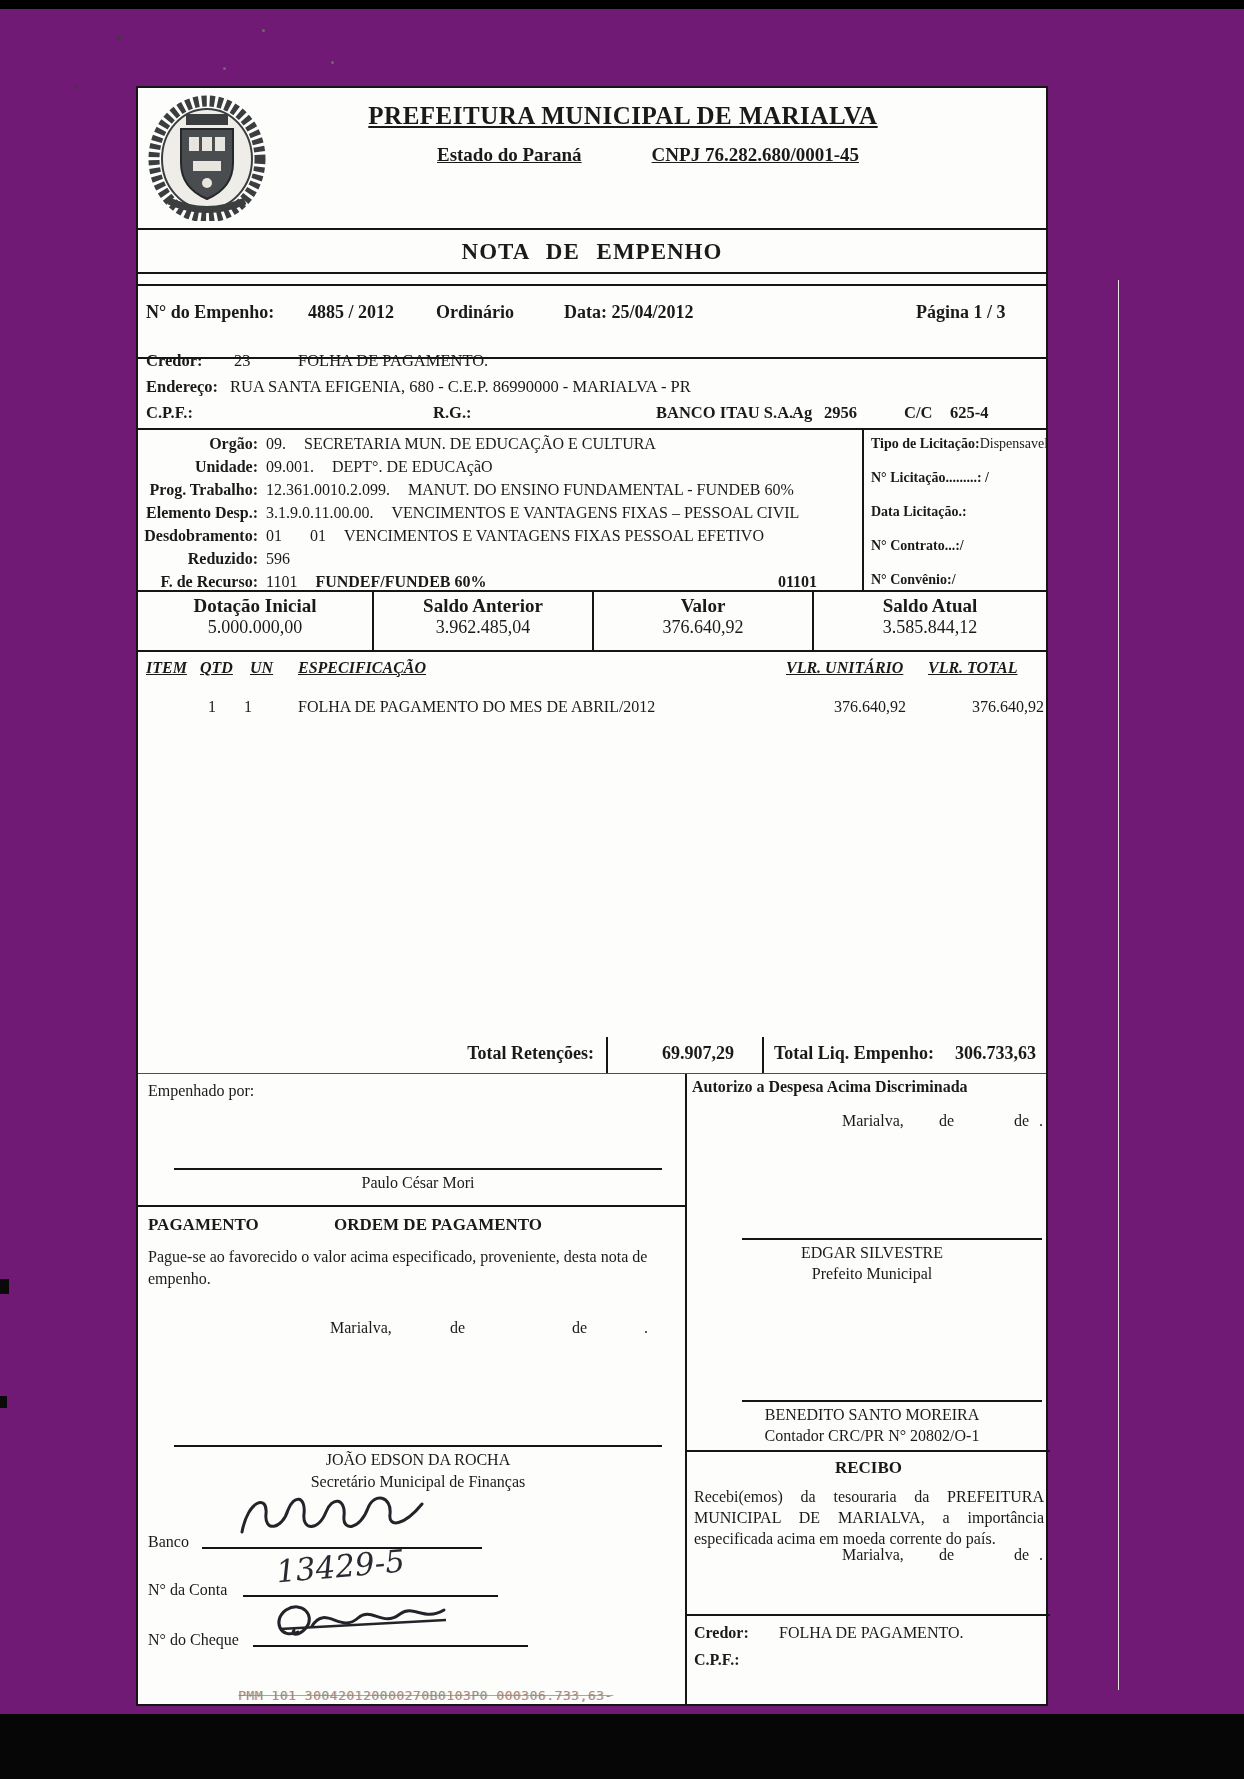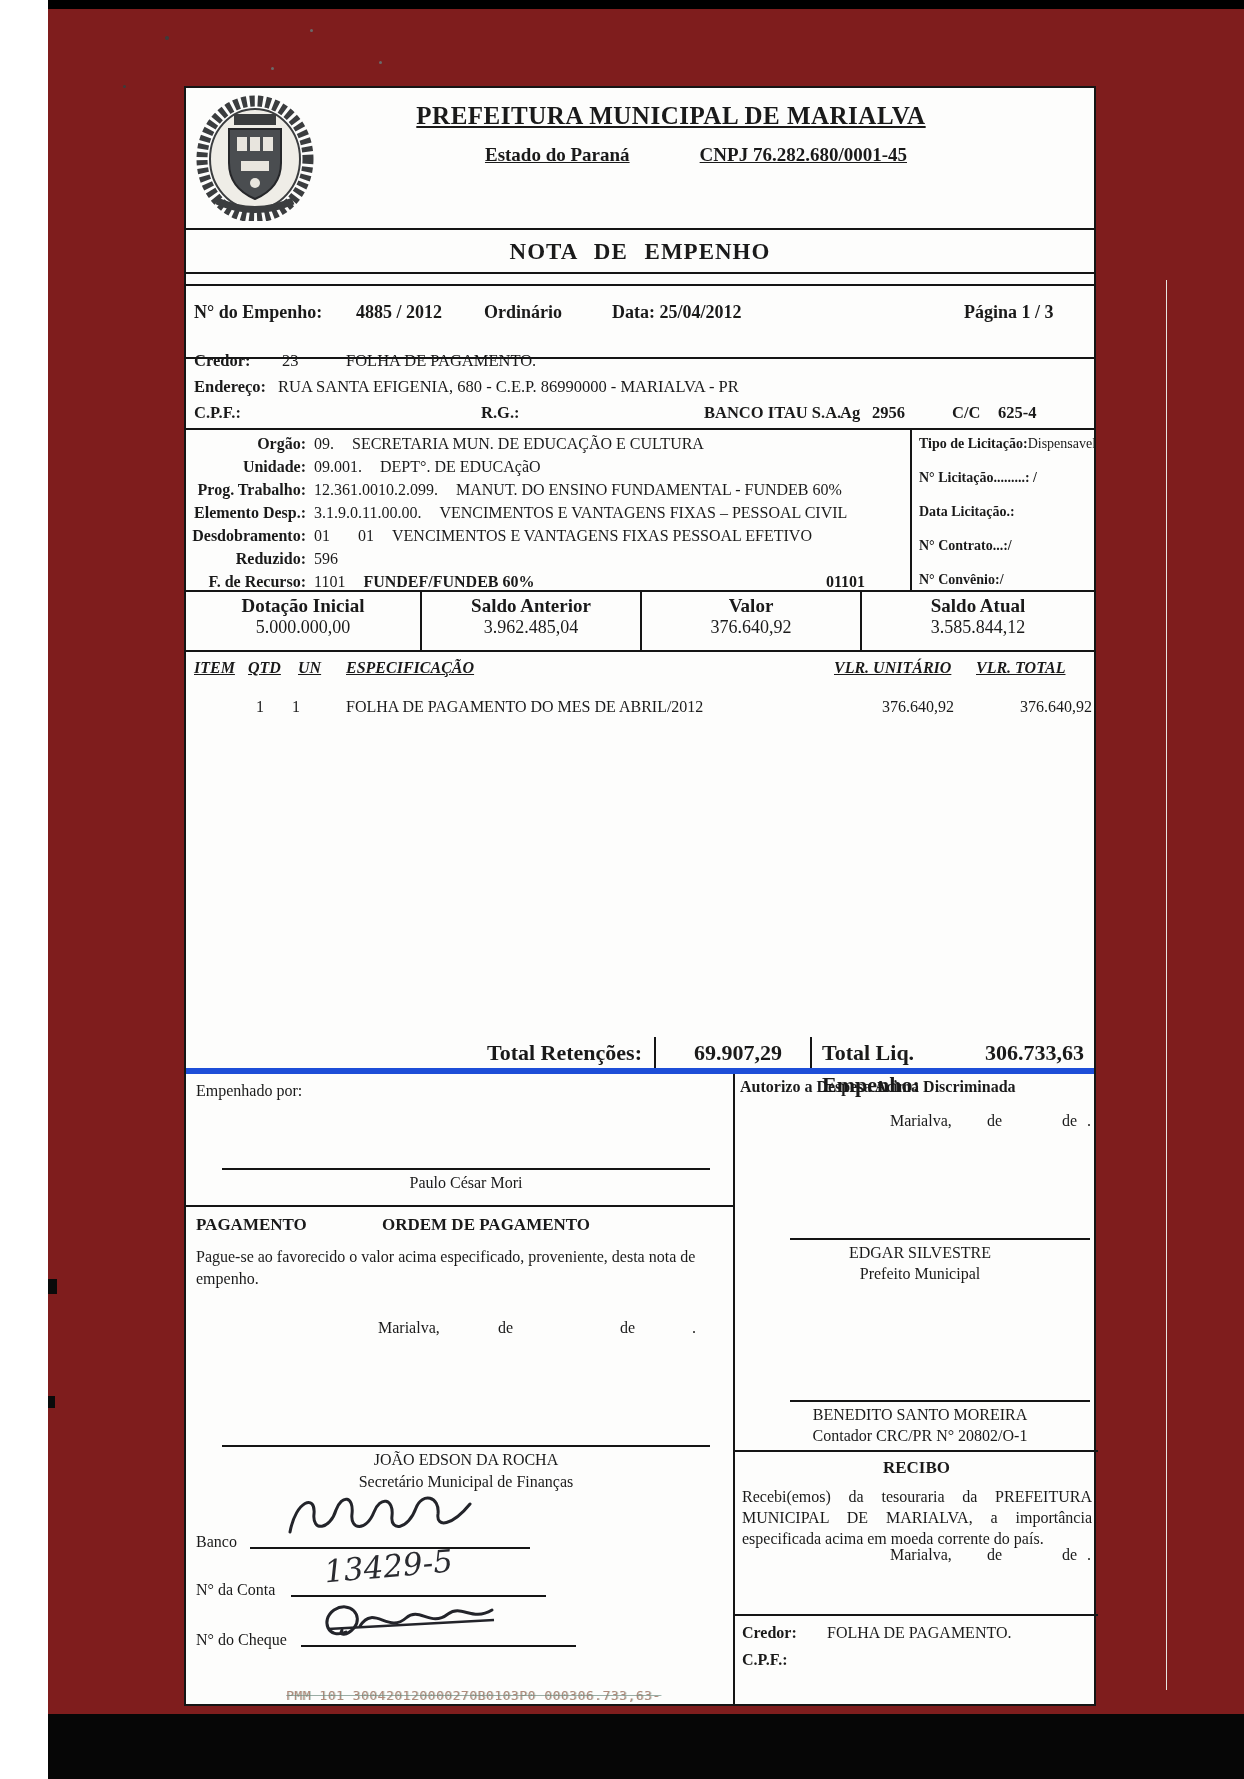--- a/index.html
+++ b/index.html
@@ -1,18 +1,18 @@
 <!DOCTYPE html>
 <html><head>
 <meta charset="utf-8">
 <style>
   * { margin:0; padding:0; box-sizing:border-box; }
   html,body { width:1244px; height:1779px; }
   body { position:relative; background:#ffffff; font-family:"Liberation Serif", serif; color:#1a1a1a; }
-  .page { position:absolute; inset:0; background:#7f1d1d; overflow:hidden;margin-left:48px; }
+  .page { position:absolute; inset:0; background:#701a75; overflow:hidden; }
   .bar-top { position:absolute; left:0; top:0; width:1244px; height:9px; background:#000; }
   .bar-bottom { position:absolute; left:0; top:1714px; width:1244px; height:65px; background:#060606; }
   .edge-mark1 { position:absolute; left:0; top:1279px; width:9px; height:15px; background:#0a0a0a; }
   .edge-mark2 { position:absolute; left:0; top:1396px; width:7px; height:12px; background:#0a0a0a; }
   .speck { position:absolute; border-radius:50%; background:#3c3c3c; }
   .sp1{left:117px;top:36px;width:4px;height:4px;}
   .sp2{left:75px;top:85px;width:3px;height:3px;}
   .sp3{left:262px;top:29px;width:3px;height:3px;background:#6a6a6a;}
   .sp4{left:331px;top:61px;width:3px;height:3px;background:#6a6a6a;}
   .sp5{left:223px;top:67px;width:3px;height:3px;background:#6a6a6a;}
@@ -74,21 +74,21 @@
   .sec-ith .abs { top:7px; text-decoration:underline; }
   .ith-item{left:8px;} .ith-qtd{left:62px;} .ith-un{left:112px;} .ith-esp{left:160px;} .ith-unit{left:648px;} .ith-tot{left:790px;}
 
   
   .sec-items { position:absolute; left:0; top:598px; width:100%; height:351px; font-size:16px; }
   .it-row .abs { top:12px; }
   .it-item{left:70px;} .it-qtd{left:106px;} .it-esp{left:160px;}
   .it-unit{left:560px; width:208px; text-align:right;} .it-tot{left:772px; width:134px; text-align:right;}
 
   
-  .sec-tot { position:absolute; left:0; top:949px; width:100%; height:37px; border-bottom:6px solid #1d4ed8; display:flex; font-size:22px; font-weight:bold; line-height:32px; }
+  .sec-tot { position:absolute; left:0; top:949px; width:100%; height:37px; border-bottom:1px solid #1d4ed8; display:flex; font-size:18px; font-weight:bold; line-height:32px; }
   .tot-c1 { width:470px; border-right:2px solid #151515; text-align:right; padding-right:12px; }
   .tot-c2 { width:156px; border-right:2px solid #151515; text-align:right; padding-right:28px; }
   .tot-c3 { flex:1; display:flex; justify-content:space-between; padding:0 10px 0 10px; }
 
   
   .sec-low { position:absolute; left:0; top:986px; width:100%; height:632px; font-size:16px; }
   .low-div { position:absolute; left:547px; top:0; height:100%; border-left:2px solid #151515; }
   .low-left { position:absolute; left:0; top:0; width:547px; height:100%; }
   .low-right { position:absolute; left:549px; top:0; width:363px; height:100%; }
 

